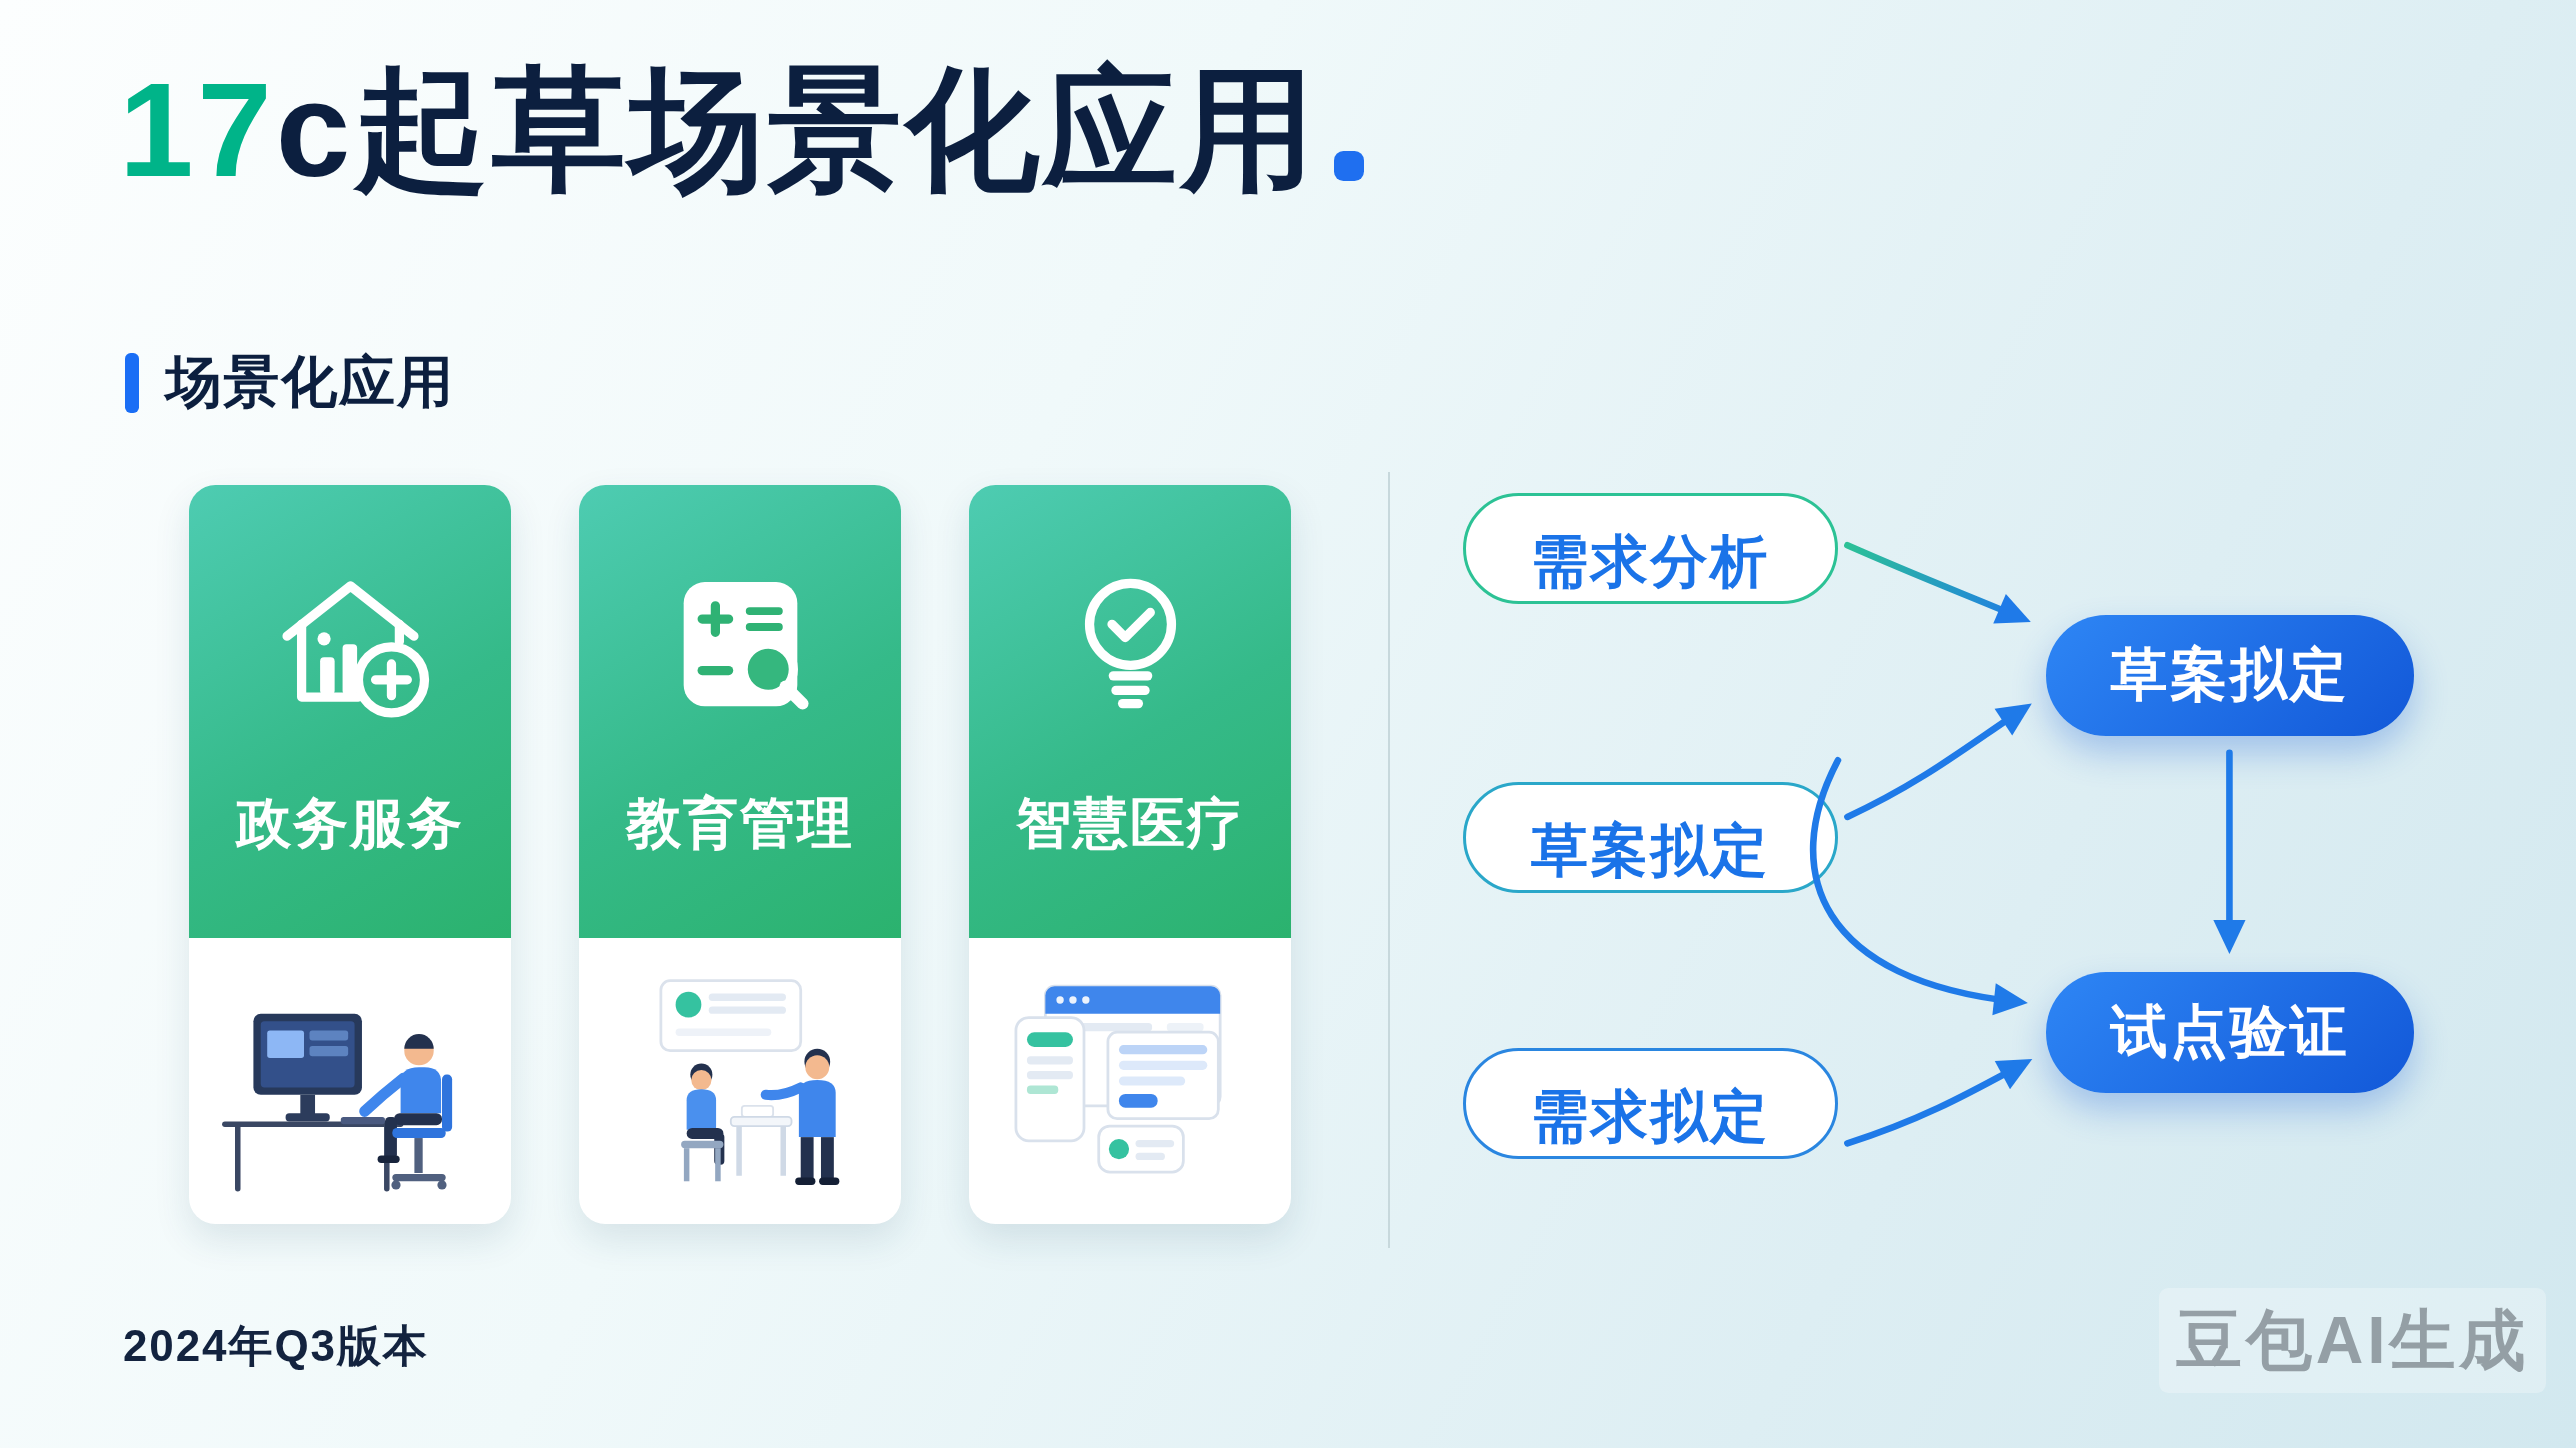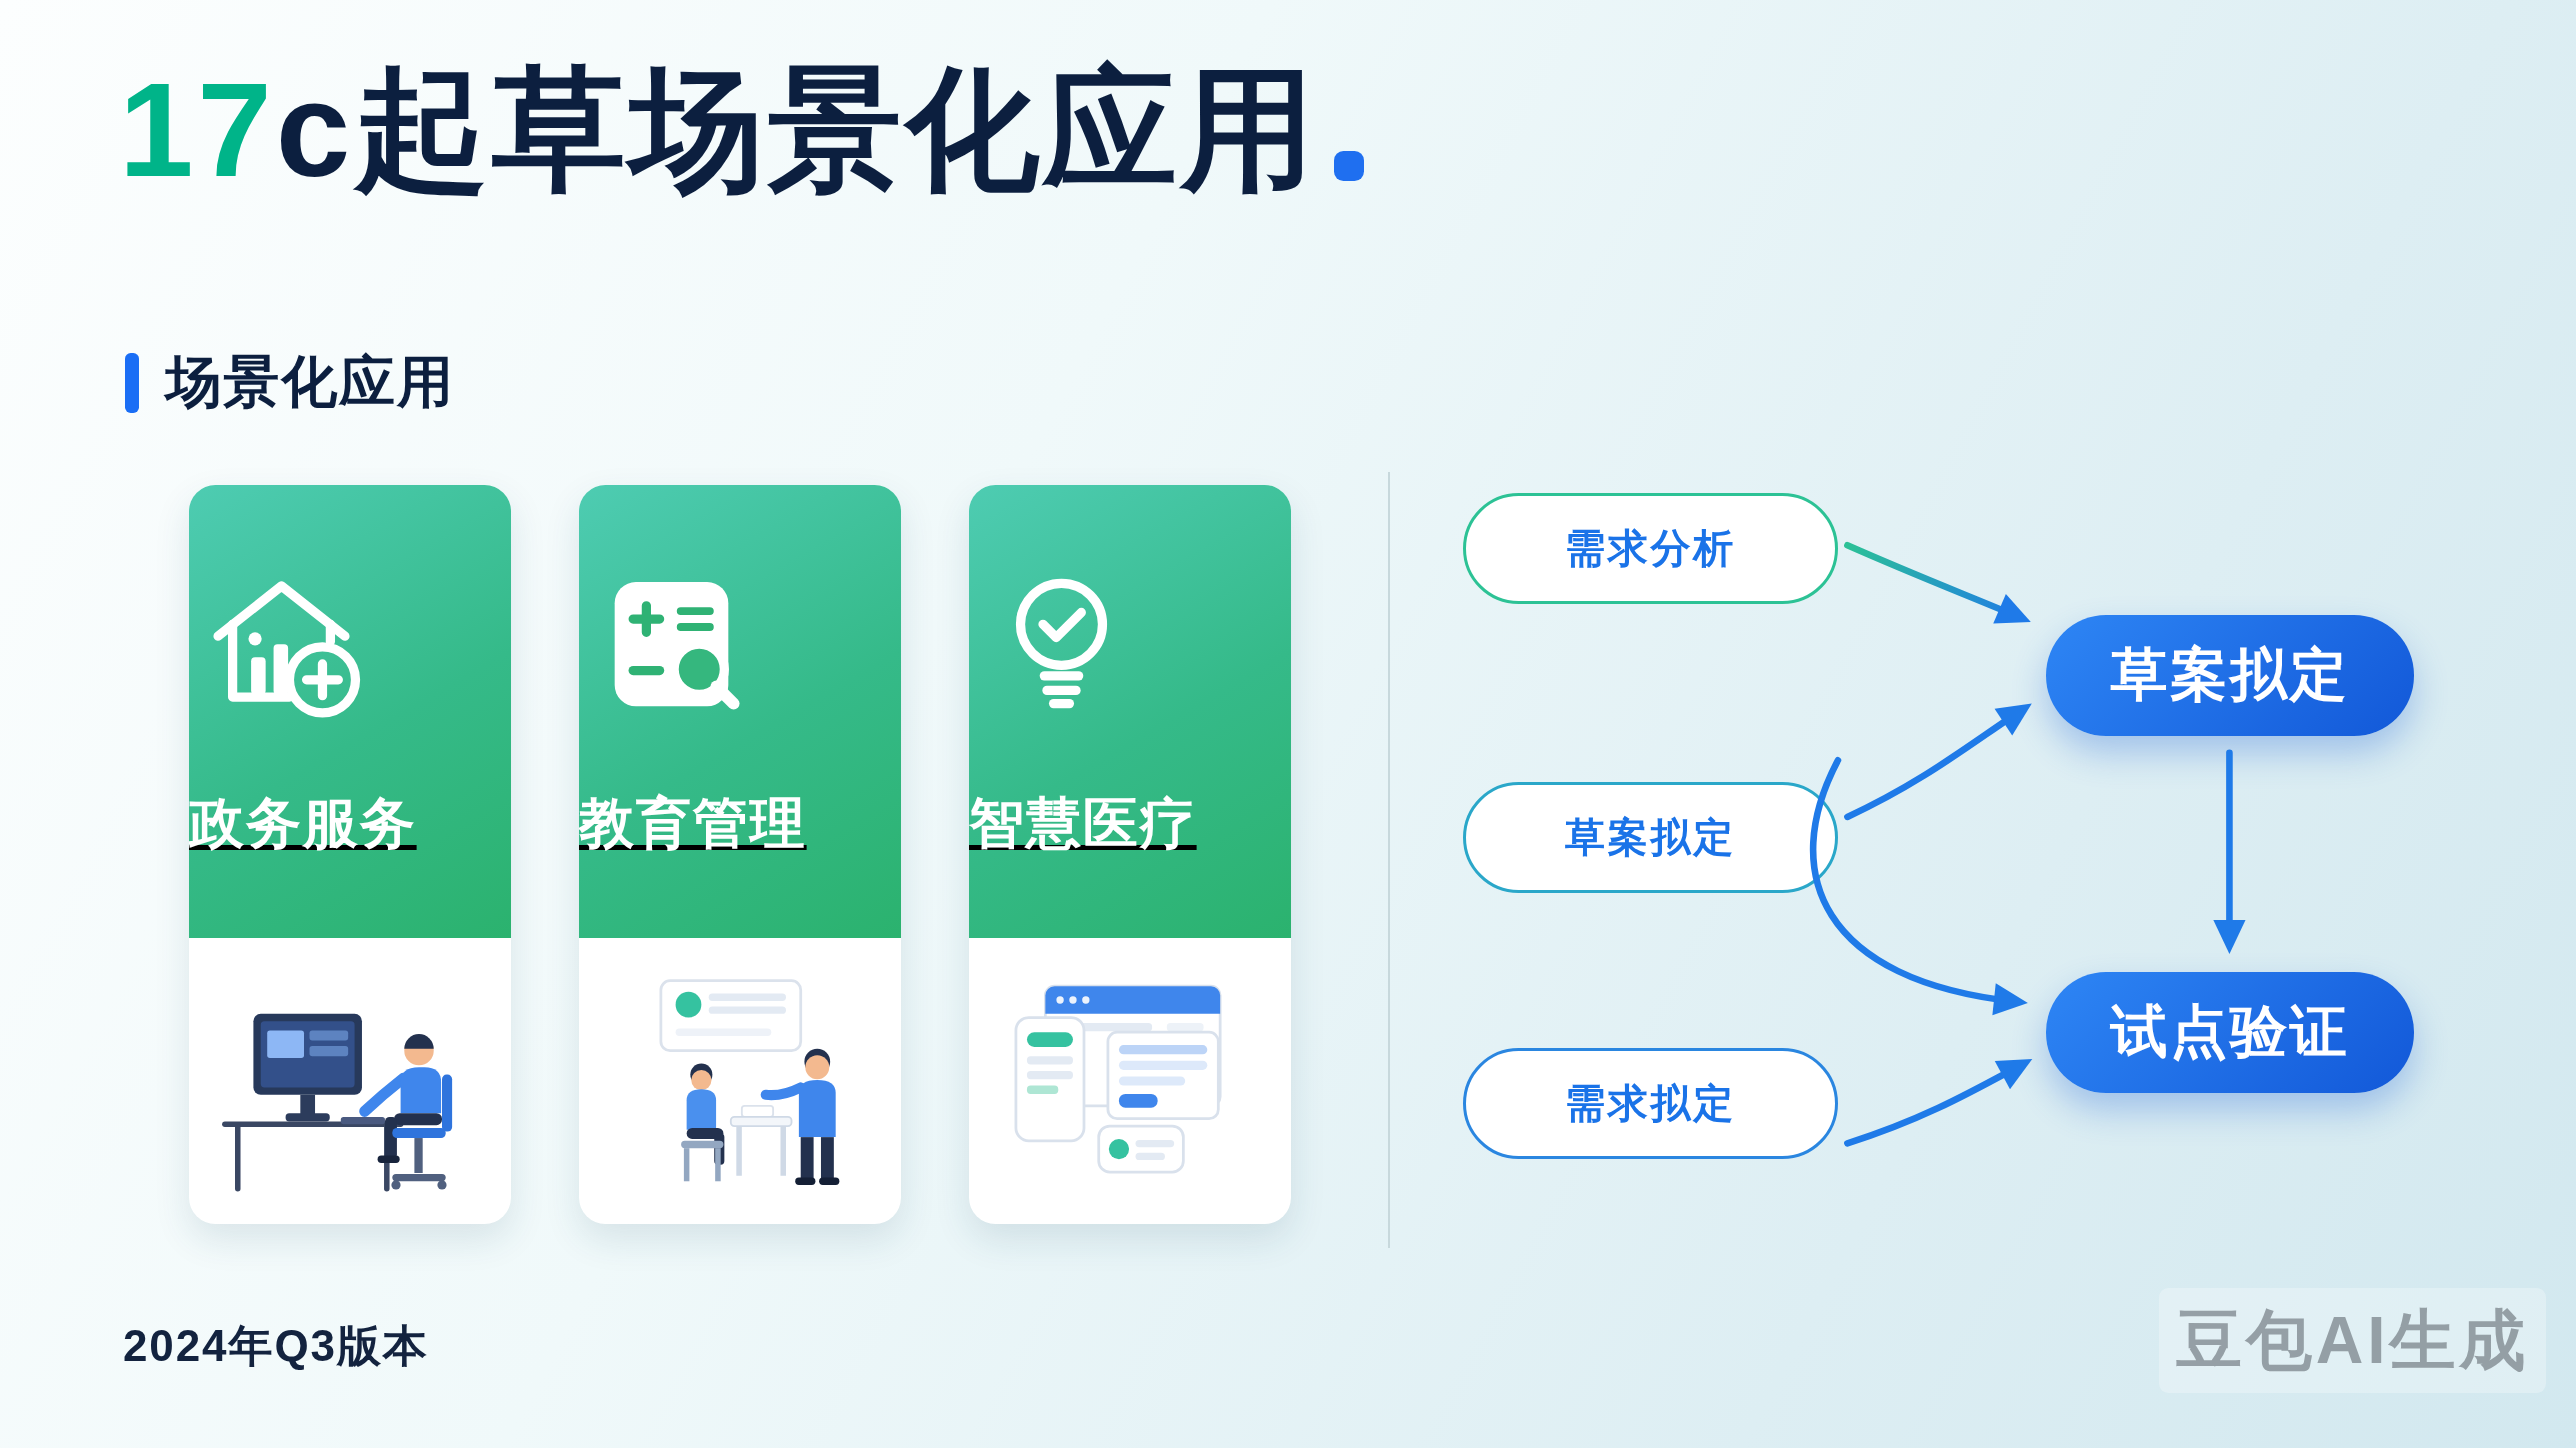--- a/index.html
+++ b/index.html
@@ -24,31 +24,31 @@
   .sec-head.pos-left  { left: 125px; }
   .sec-head.pos-right { left: 1422px; }
   .bar { width: 14px; height: 60px; border-radius: 5.7px; }
   .bar.blue { background: #1a6ef5; }
   .bar.teal { background: #00b489; }
   .sec-label { font-size: 56px; font-weight: 700; color: #0c1f3f; letter-spacing: 1.9px; }
 
   
   .cards { position: absolute; left: 189px; top: 485px; display: flex; gap: 68px; }
   .card { width: 322px; height: 739px; border-radius: 26.4px; background: #ffffff; overflow: hidden; display: flex; flex-direction: column; box-shadow: 0 15px 36px rgba(23, 76, 99, 0.12); }
-  .card-top { height: 453px; background: linear-gradient(150deg, #4eccb2 0%, #35ba89 55%, #2bb26e 100%); display: flex; flex-direction: column; align-items: flex-start; text-decoration: underline; }
+  .card-top { height: 453px; background: linear-gradient(150deg, #4eccb2 0%, #35ba89 55%, #2bb26e 100%); display: flex; flex-direction: column; align-items: center; }
   .card-icon { width: 185px; height: 185px; margin-top: 64px; }
   .card-label { margin-top: 53px; font-size: 55px; font-weight: 700; color: #ffffff; letter-spacing: 1.9px; }
   .card-bottom { flex: 1; display: flex; align-items: center; justify-content: center; }
   .illu { width: 276px; height: 232px; }
 
   
   .divider { position: absolute; left: 1388px; top: 472px; width: 1.9px; height: 776px; background: #c7d8dc; }
 
   
-  .pill { position: absolute; left: 1463px; width: 375px; height: 111px; border-radius: 57px; background: #ffffff; display: flex; align-items: center; justify-content: center; font-size: 40px; font-weight: 700; color: #1a73e8; letter-spacing: 2.8px; }
+  .pill { position: absolute; left: 1463px; width: 375px; height: 111px; border-radius: 57px; background: #ffffff; display: flex; align-items: flex-end; justify-content: center; font-size: 57px; font-weight: 700; color: #1a73e8; letter-spacing: 2.8px; }
   .pill1 { top: 493px;  border: 3.8px solid #2cc295; }
   .pill2 { top: 782px;  border: 3.8px solid #2aa7c9; }
   .pill3 { top: 1048px; border: 3.8px solid #2a86e0; }
 
   
   .node { position: absolute; left: 2046px; width: 368px; height: 121px; border-radius: 60px; background: linear-gradient(135deg, #2e86f5 0%, #1258d8 100%); display: flex; align-items: center; justify-content: center; font-size: 57px; font-weight: 700; color: #ffffff; letter-spacing: 2.8px; box-shadow: 0 17px 34px rgba(27, 96, 214, 0.30); }
   .node1 { top: 615px; }
   .node2 { top: 972px; }
 
   

